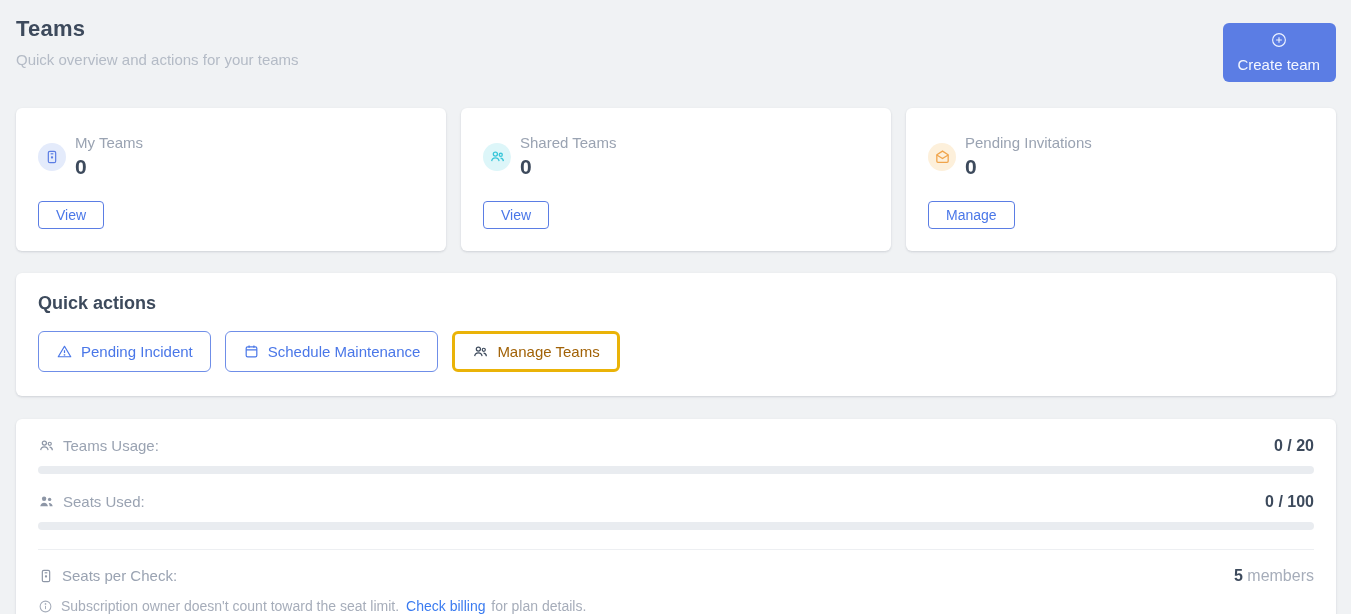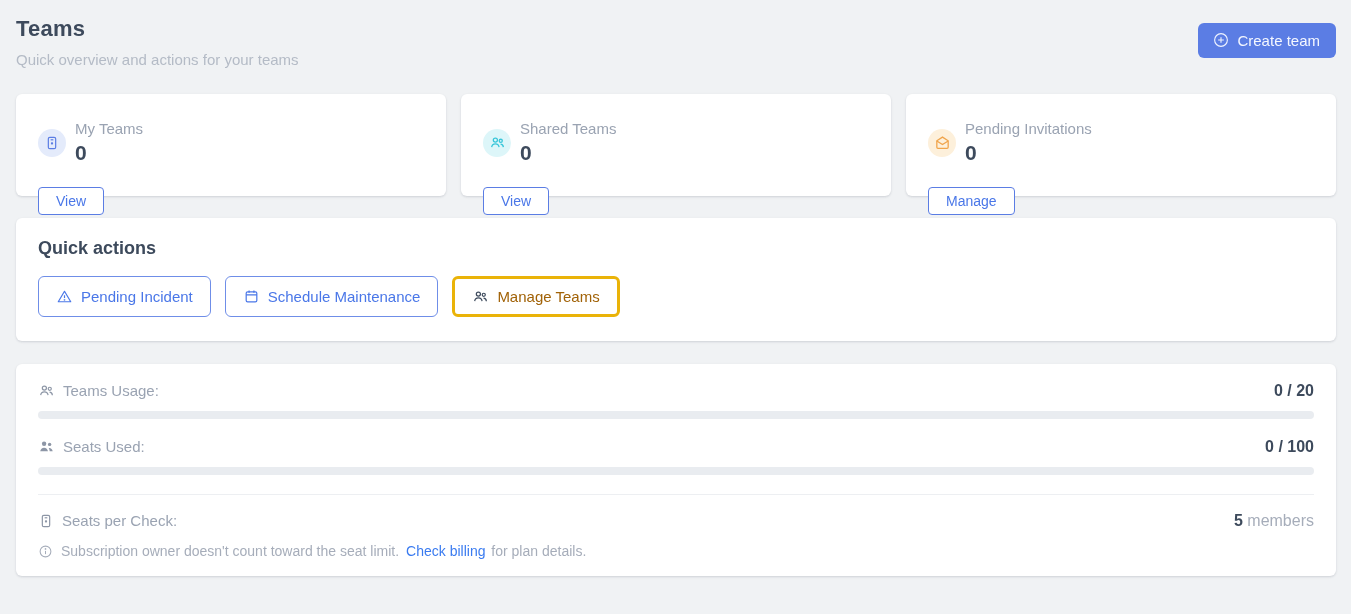--- a/index.html
+++ b/index.html
@@ -13,34 +13,34 @@
   .page { padding: 16px 15px 0 16px; }
 
   
   .header { display: flex; justify-content: space-between; align-items: flex-start; }
   .page-title { font-size: 22px; font-weight: 700; color: #3d4a5c; letter-spacing: .2px; }
   .page-subtitle { font-size: 15px; color: #b4bbc6; margin-top: 9px; }
   .btn-create {
     display: inline-flex; align-items: center; gap: 7px;
     background: #5b7de4; color: #f4f7ff; border: none; cursor: pointer;
     font-family: inherit; font-size: 15px; padding: 8px 16px 9px 14px;
-    border-radius: 6px; margin-top: 7px;
+    border-radius: 6px; margin-top: 7px; flex-direction: column;
   }
   .btn-create svg { display: block; }
 
   
   .stats-row {
     display: grid; grid-template-columns: repeat(3, 1fr); gap: 15px;
     margin-top: 26px;
   }
   .card {
     background: #ffffff; border-radius: 6px;
     box-shadow: 0 1px 3px rgba(30,40,60,.10), 0 1px 2px rgba(30,40,60,.06);
   }
-  .stat-card { padding: 26px 22px 22px 22px; height: 102px; }
+  .stat-card { padding: 26px 22px 22px 22px; height: 143px; }
   .stat-head { display: flex; align-items: center; gap: 9px; }
   .icon-circle {
     width: 28px; height: 28px; border-radius: 50%;
     display: flex; align-items: center; justify-content: center; flex: 0 0 28px;
   }
   .icon-circle.blue   { background: #e4ebfb; color: #5b7de4; }
   .icon-circle.teal   { background: #ddf6f9; color: #38c6d9; }
   .icon-circle.orange { background: #fdf0db; color: #f0a44b; }
   .stat-title { font-size: 15px; color: #9aa3b2; }
   .stat-value { font-size: 21px; font-weight: 700; color: #3d4a5c; margin-top: 4px; }

